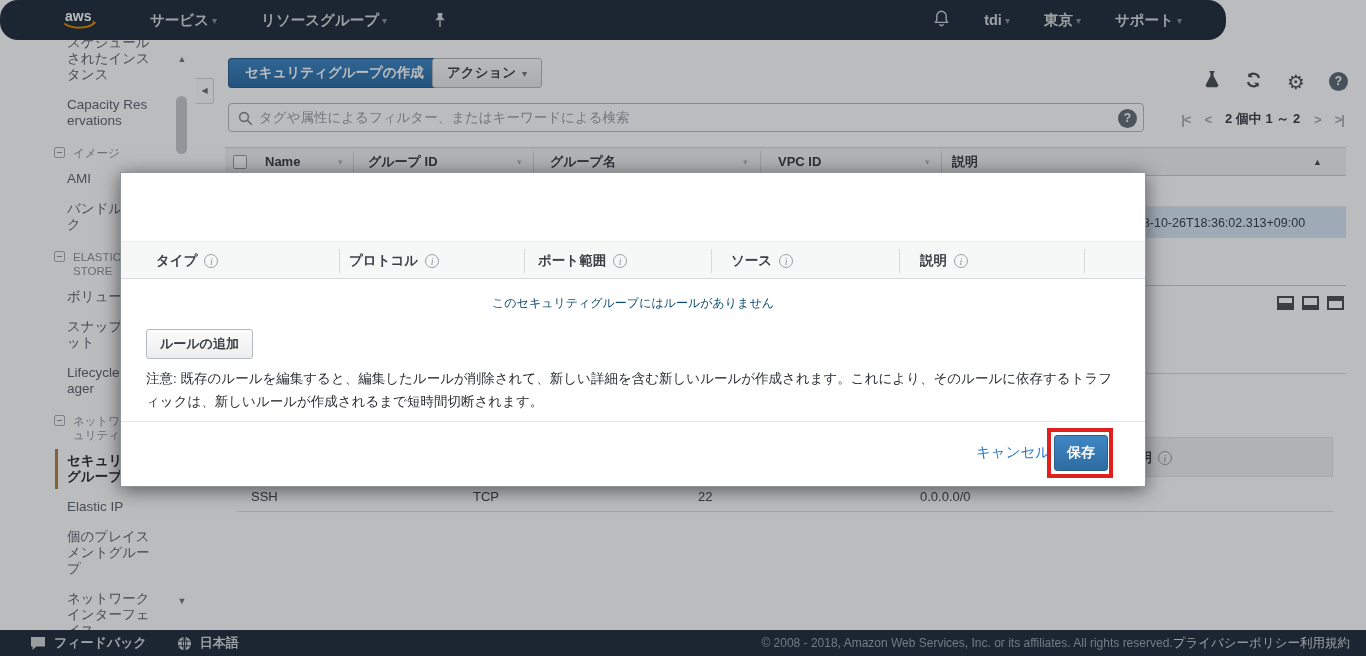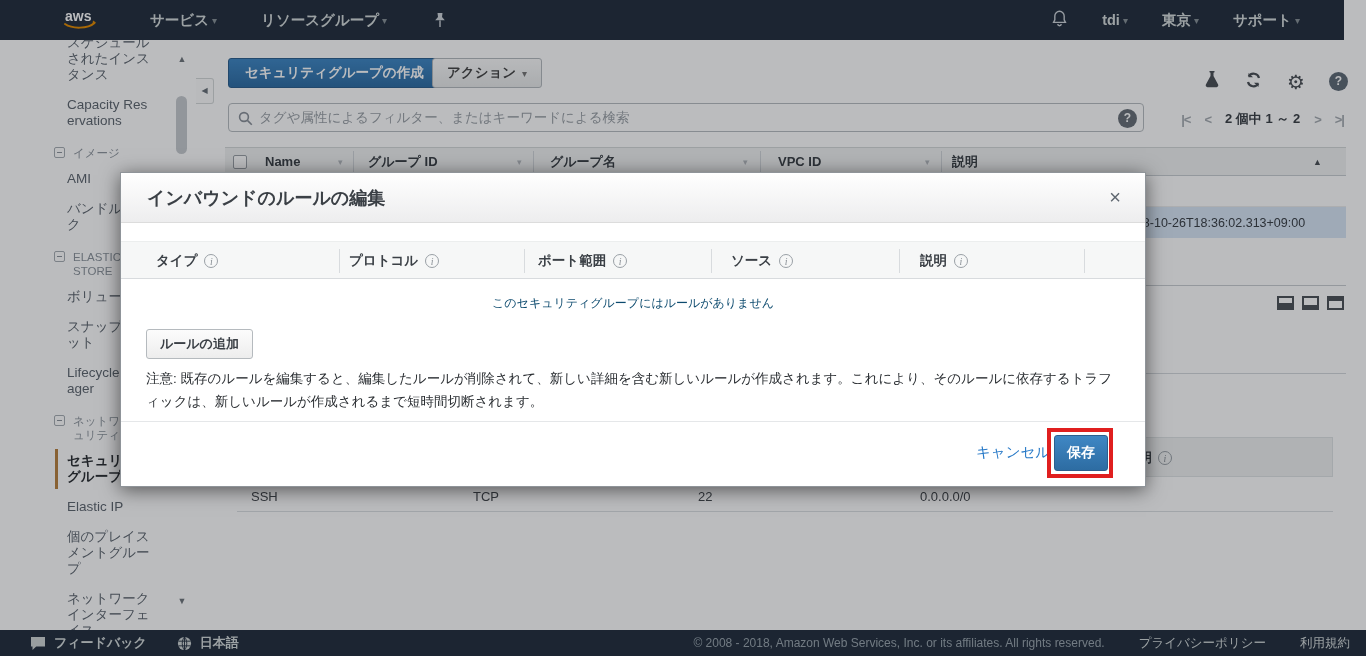--- a/index.html
+++ b/index.html
@@ -1,21 +1,21 @@
 <!DOCTYPE html>
 <html><head>
 <meta charset="utf-8">
 <style>
   * { margin:0; padding:0; box-sizing:border-box; }
   html,body { width:1366px; height:656px; overflow:hidden; }
   body { font-family:"Liberation Sans","DejaVu Sans",sans-serif; background:#fff; position:relative; }
   .screen { position:absolute; inset:0; width:1366px; height:656px; overflow:hidden; }
 
   
-  .topnav { position:absolute; left:0; top:0; width:1344px; height:40px; background:#232f3e; display:flex; align-items:center; z-index:10; }
+  .topnav { position:absolute; left:0; top:0; width:1226px; height:40px; background:#232f3e; display:flex; align-items:center; z-index:10;border-radius:18px; }
   .nav-left { display:flex; align-items:center; }
   .logo { margin-left:58px; margin-right:48px; display:flex; align-items:center; }
   .nav-item { color:#d5dbdb; font-size:14.5px; font-weight:bold; margin-right:44px; display:flex; align-items:center; gap:3px; cursor:pointer; }
   .nav-caret { color:#879196; font-size:10px; font-weight:normal; }
   .nav-right { position:absolute; right:44px; top:0; height:40px; display:flex; align-items:center; gap:34px; }
   .pin-wrap { margin-left:2px; }
 
   
   .sidebar { position:absolute; left:0; top:40px; width:196px; height:590px; background:#fff; overflow:hidden; z-index:1;padding-left:43px; }
   .sb-inner { padding-top:0; }
@@ -95,21 +95,21 @@
   .btn-add-rule { position:absolute; left:25px; top:156px; height:30px; padding:0 13px; background:linear-gradient(#fcfcfc,#ededed); border:1px solid #b5babe; border-radius:3px; font-size:13px; font-weight:bold; color:#3b4046; line-height:28px; cursor:pointer; }
   .modal-note { position:absolute; left:25px; top:194px; width:978px; font-size:13.5px; color:#2b2f33; line-height:23px; }
   .modal-divider { position:absolute; left:0px; top:248px; width:1024px; height:1px; background:#e5e7e9; }
   .modal-cancel { position:absolute; left:855px; top:270px; font-size:14.5px; color:#2779c7; cursor:pointer; }
   .btn-save { position:absolute; left:933px; top:262px; width:54px; height:36px; background:linear-gradient(#3f87c4,#2d6ca2); border:1px solid #2b5f8e; border-radius:3px; color:#fff; font-size:14px; font-weight:bold; cursor:pointer; }
   .red-annotation { position:absolute; left:1047px; top:428px; width:66px; height:50px; border:4px solid #e01f1f; z-index:70; pointer-events:none; }
 
   
   .footbar { position:absolute; left:0; top:630px; width:1366px; height:26px; background:#232f3e; display:flex; align-items:center; z-index:10; }
   .fb-item { display:flex; align-items:center; gap:8px; color:#d5dbdb; font-size:13px; font-weight:bold; margin-left:30px; cursor:pointer;text-align:center; }
-  .fb-right { position:absolute; right:16px; display:flex; align-items:center; gap:34px; }
+  .fb-right { position:absolute; right:16px; display:flex; align-items:center; }
   .fb-copy { color:#9aa5ad; font-size:12px; }
   .fb-link { color:#d5dbdb; font-size:12.5px; cursor:pointer; }
 </style>
 </head>
 <body>
 
 <div class="screen">
 
   <div class="topnav">
     <div class="nav-left">
@@ -285,24 +285,20 @@
       <div class="dr-cell" style="left:14px;">SSH</div>
       <div class="dr-cell" style="left:236px;">TCP</div>
       <div class="dr-cell" style="left:461px;">22</div>
       <div class="dr-cell" style="left:683px;">0.0.0.0/0</div>
     </div>
   </div>
 
   <div class="overlay"></div>
 
   <div class="modal">
-    <div class="modal-header">
-      <div class="modal-title">インバウンドのルールの編集</div>
-      <div class="modal-close">×</div>
-    </div>
 
     <div class="modal-cols">
       <div class="m-col" style="left:35px;">
           <span>タイプ</span>
           <span class="info-i">i</span>
         </div>
       <div class="m-sep" style="left:218px;"></div>
       <div class="m-col" style="left:228px;">
           <span>プロトコル</span>
           <span class="info-i">i</span>

